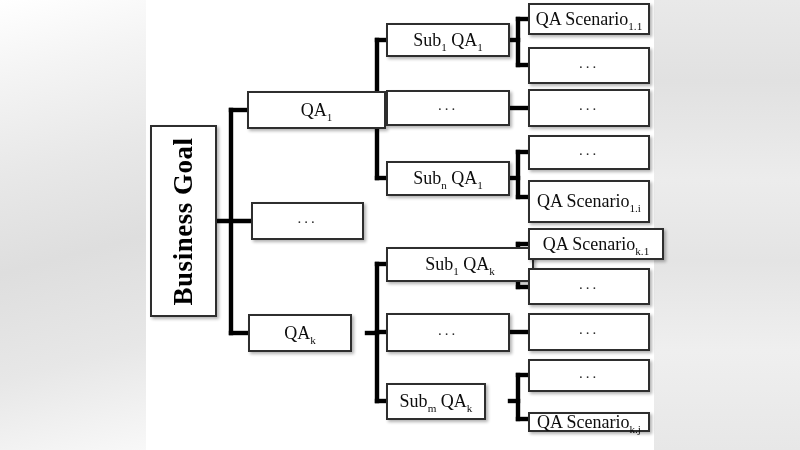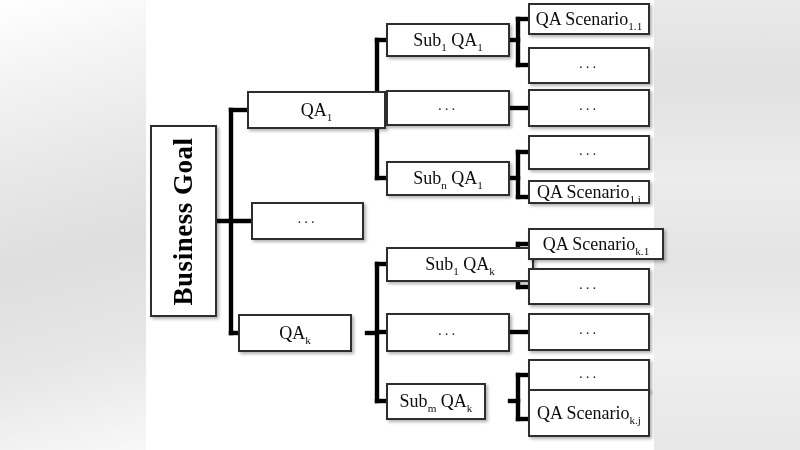--- a/index.html
+++ b/index.html
@@ -99,21 +99,21 @@
   <div class="node root-node" style="left:150px;top:125px;width:67px;height:192px">
     <span class="t">Business Goal</span>
   </div>
 
   <div class="node" style="left:247px;top:91px;width:139px;height:38px">
     <span class="t"><span>QA</span><sub>1</sub></span>
   </div>
   <div class="node" style="left:251px;top:202px;width:113px;height:38px">
     <span class="t dots-t">...</span>
   </div>
-  <div class="node" style="left:238px;top:314px;width:114px;height:38px">
+  <div class="node" style="left:248px;top:314px;width:104px;height:38px">
     <span class="t"><span>QA</span><sub>k</sub></span>
   </div>
 
   <div class="node" style="left:386px;top:23px;width:124px;height:34px">
     <span class="t"><span>Sub</span><sub>1</sub><span> QA</span><sub>1</sub></span>
   </div>
   <div class="node" style="left:386px;top:90px;width:124px;height:36px">
     <span class="t dots-t">...</span>
   </div>
   <div class="node" style="left:386px;top:161px;width:124px;height:35px">
@@ -134,31 +134,31 @@
   </div>
   <div class="node" style="left:528px;top:47px;width:122px;height:37px">
     <span class="t dots-t">...</span>
   </div>
   <div class="node" style="left:528px;top:89px;width:122px;height:38px">
     <span class="t dots-t">...</span>
   </div>
   <div class="node" style="left:528px;top:135px;width:122px;height:35px">
     <span class="t dots-t">...</span>
   </div>
-  <div class="node" style="left:528px;top:180px;width:122px;height:24px">
+  <div class="node" style="left:528px;top:180px;width:122px;height:43px">
     <span class="t"><span>QA Scenario</span><sub>1.i</sub></span>
   </div>
   <div class="node" style="left:528px;top:228px;width:136px;height:32px">
     <span class="t"><span>QA Scenario</span><sub>k.1</sub></span>
   </div>
   <div class="node" style="left:528px;top:268px;width:122px;height:37px">
     <span class="t dots-t">...</span>
   </div>
   <div class="node" style="left:528px;top:313px;width:122px;height:38px">
     <span class="t dots-t">...</span>
   </div>
   <div class="node" style="left:528px;top:359px;width:122px;height:33px">
     <span class="t dots-t">...</span>
   </div>
-  <div class="node" style="left:528px;top:389px;width:122px;height:48px">
+  <div class="node" style="left:528px;top:412px;width:122px;height:20px">
     <span class="t"><span>QA Scenario</span><sub>k.j</sub></span>
   </div>
 </div>
 
 </body></html>

